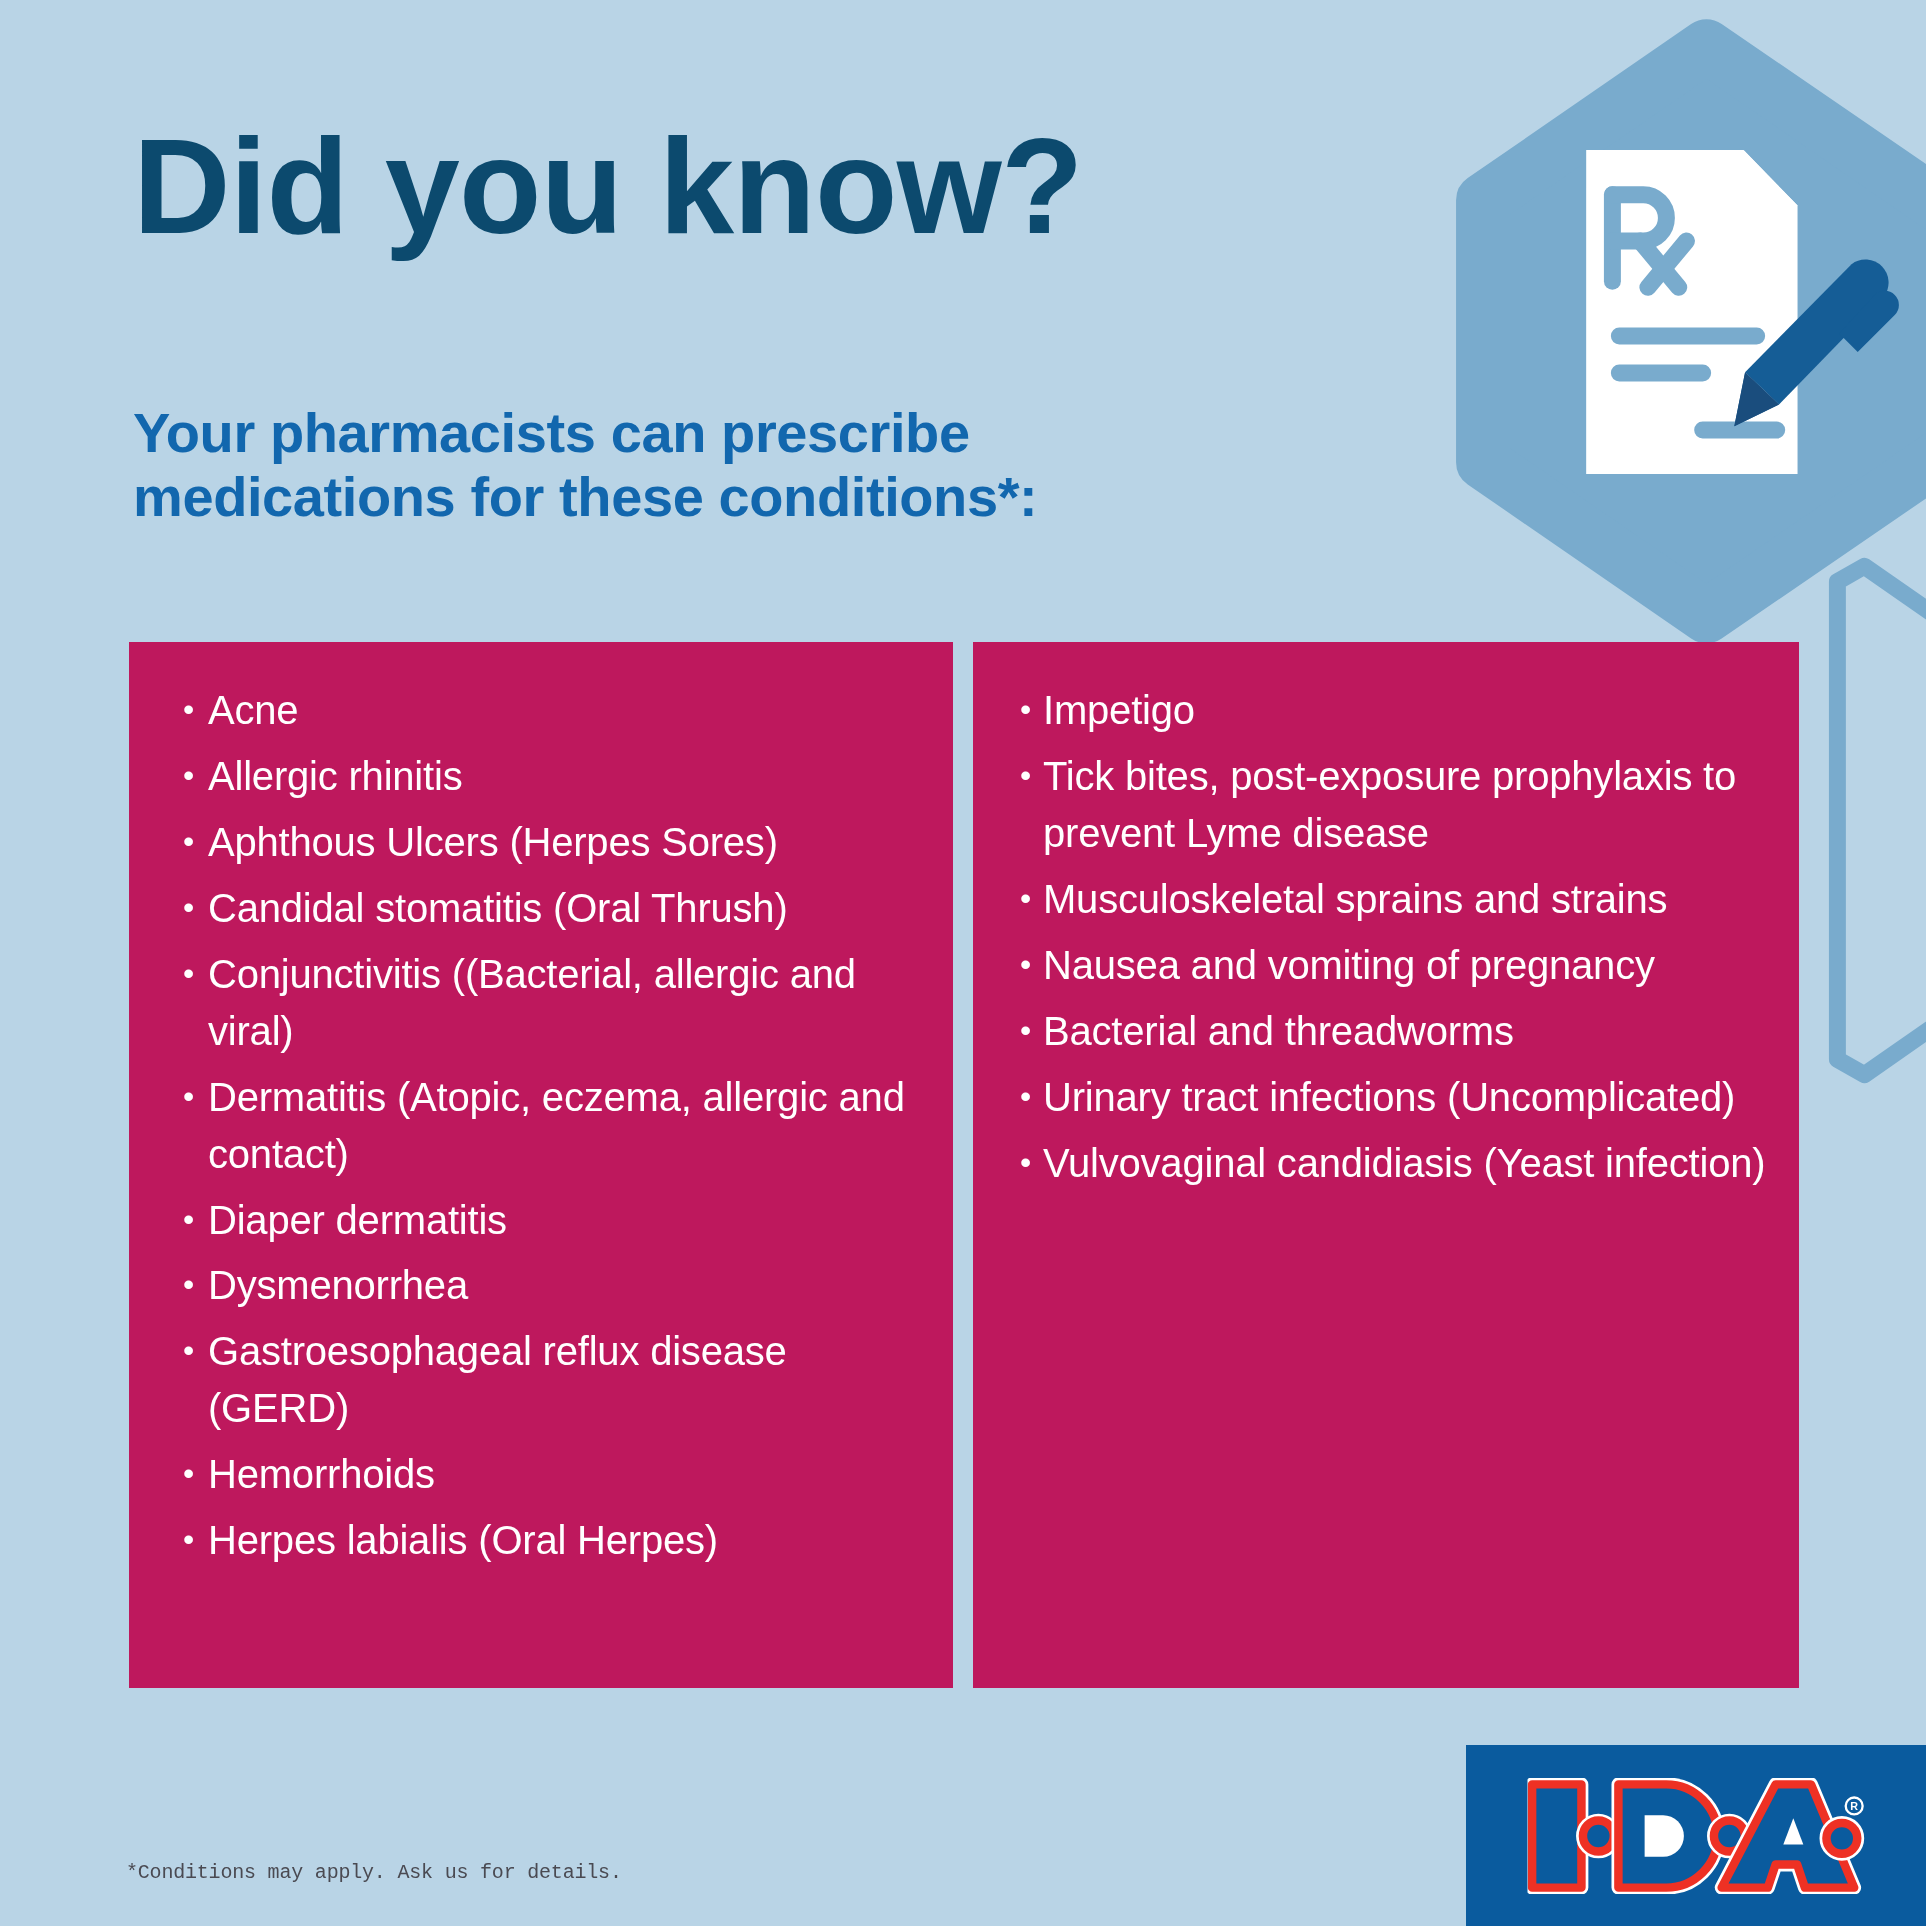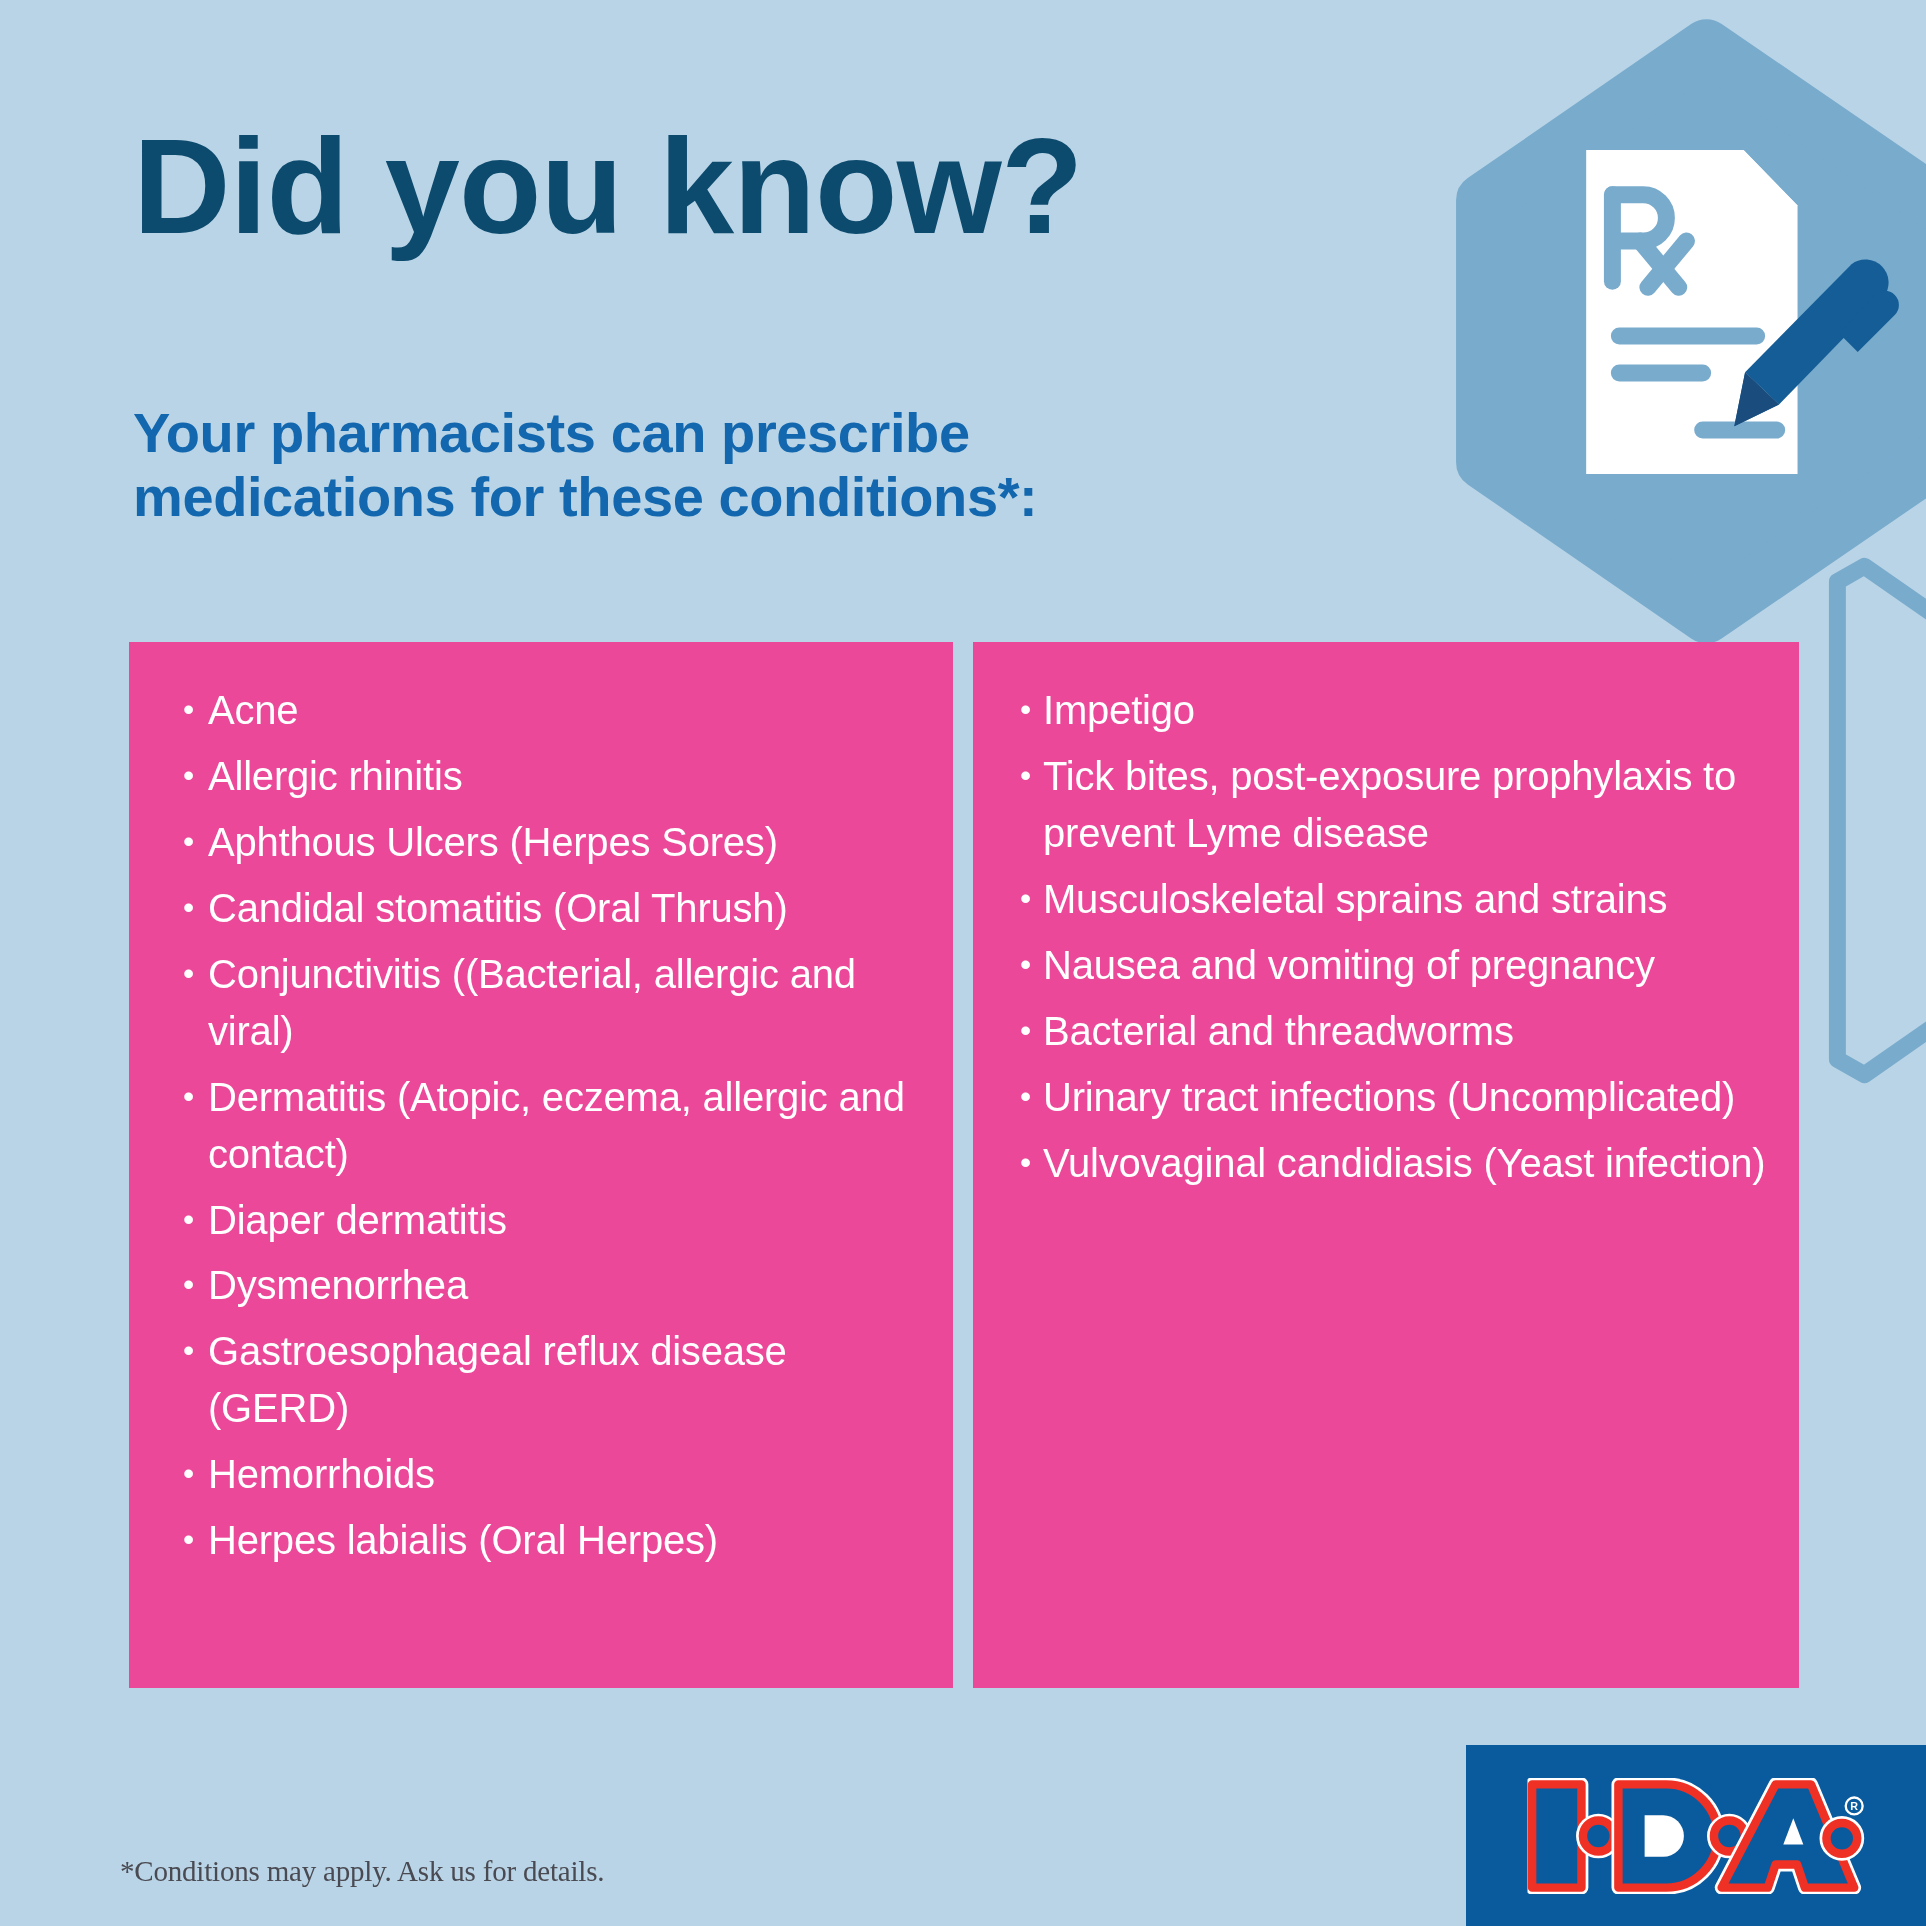--- a/index.html
+++ b/index.html
@@ -70,21 +70,21 @@
   .panels {
     position: absolute;
     left: 129px;
     top: 642px;
     width: 1670px;
     height: 1046px;
     display: flex;
     gap: 20px;
   }
   .panel {
-    background: #ec4899;
+    background: #be185d;
     flex: 1 1 0;
     padding: 40px 31px 31px 31px;
   }
   .panel.left  { flex: 0 0 824px; }
   .panel.right { flex: 0 0 826px; }
 
   ul.cond-list {
     margin: 0;
     padding: 0 0 0 48px;
     list-style: none;
@@ -110,25 +110,25 @@
     line-height: 1.72;
   }
   .panel.right ul.cond-list { padding-left: 39px; }
   .panel.right ul.cond-list li::before { left: -23px; }
 
   
   .footnote {
     position: absolute;
     left: 108px;
     top: 1843px;
-    margin: 12px;
-    font-size: 29px;
+    margin: 18px;
+    font-size: 20px;
     color: #4a4a52;
     letter-spacing: -0.2px;
-    font-family: Liberation Serif, serif;
+    font-family: Liberation Mono, monospace;
   }
 
   
   .logo-box {
     position: absolute;
     left: 1466px;
     top: 1745px;
     width: 461px;
     height: 182px;
     background: #0a5b9e;

